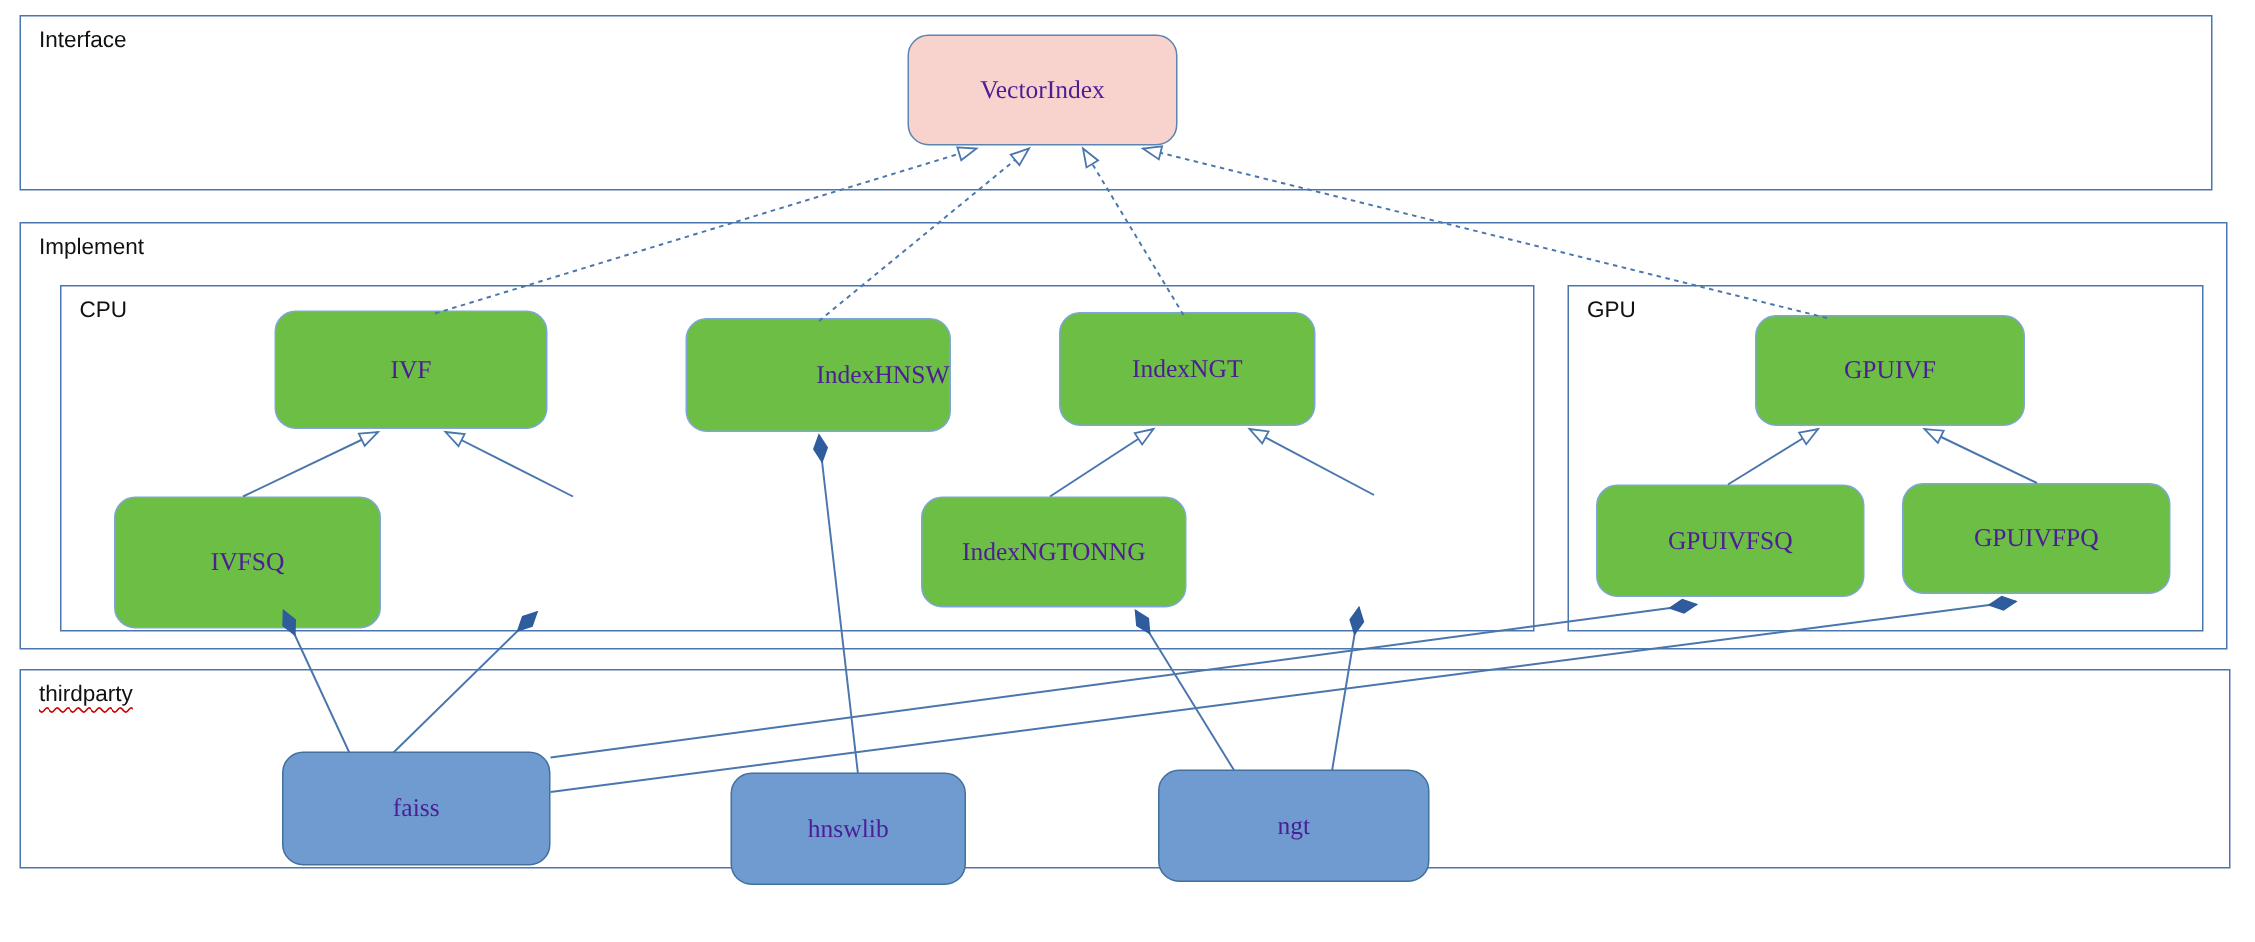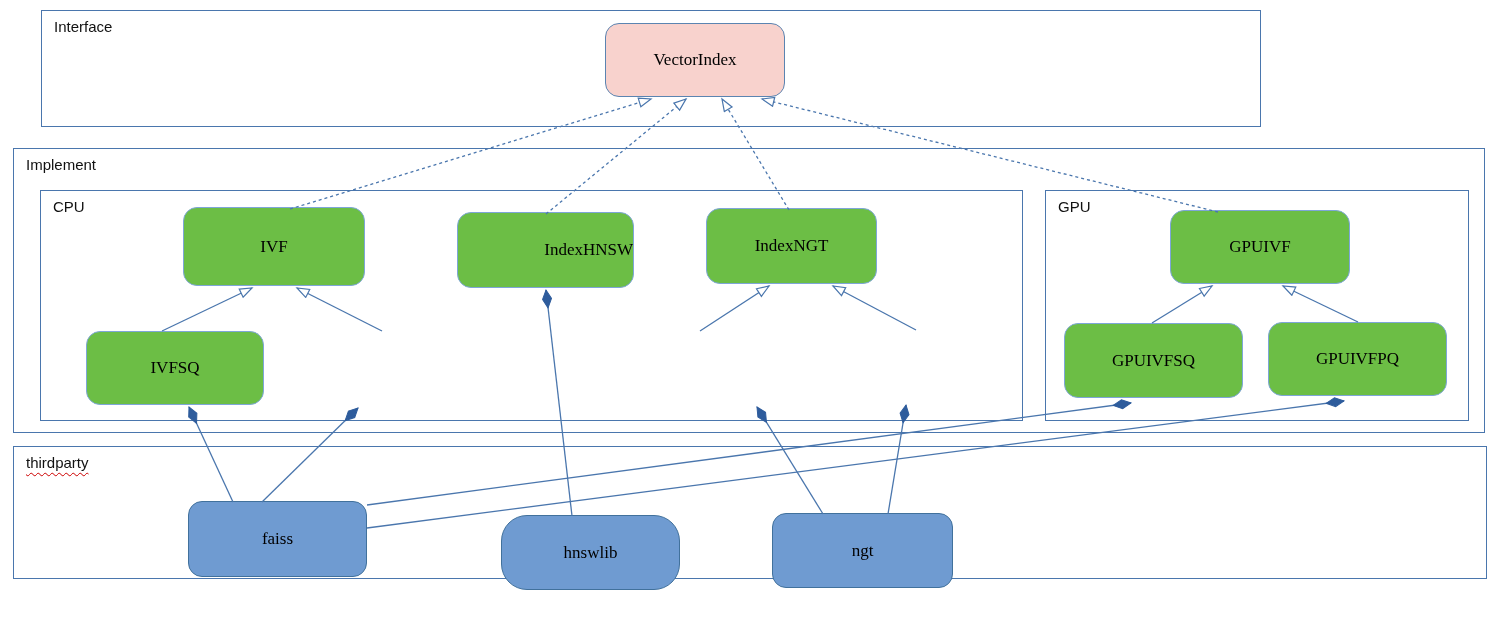--- a/index.html
+++ b/index.html
@@ -14,35 +14,35 @@
     position:absolute;top:7px;left:12px;font-size:15px;color:#111;
     font-family:"Liberation Sans",sans-serif;white-space:nowrap;
   }
   .squiggle{
     text-decoration-line:underline;text-decoration-style:wavy;
     text-decoration-color:#cc0000;text-decoration-thickness:1px;text-underline-offset:4px;
   }
   .node{
     position:absolute;display:flex;align-items:center;justify-content:center;
     border-radius:14px;box-sizing:border-box;
-    font-family:"Liberation Serif",serif;font-size:17px;color:#000000;
+    font-family:"Liberation Serif",serif;font-size:17px;color:#4c1d95;
   }
   .node-green{background:#6cbe45;border:1.5px solid #7ea6d8;}
   .node-blue{background:#6f9bd1;border:1.5px solid #41719c;}
   .node-pink{background:#f8d2cd;border:1.5px solid #5b84b1;}
   .overlay{
     position:absolute;left:0;top:0;width:1503px;height:628px;pointer-events:none;
   }
 </style>
 </head>
 <body>
 
 <div class="canvas">
 
-  <div class="container-box" style="left:13px;top:10px;width:1220px;height:117px;margin-left:28px;">
+  <div class="container-box" style="left:13px;top:10px;width:1462px;height:117px;">
     <span class="container-label">Interface</span>
   </div>
 
   <div class="container-box" style="left:13px;top:148px;width:1472px;height:285px;">
     <span class="container-label">Implement</span>
   </div>
 
   <div class="container-box" style="left:40px;top:190px;width:983px;height:231px;">
     <span class="container-label">CPU</span>
   </div>
@@ -64,44 +64,47 @@
   </div>
 
   <div class="node node-green" style="left:457px;top:212px;width:177px;height:76px;justify-content:flex-end;">
     <span>IndexHNSW</span>
   </div>
 
   <div class="node node-green" style="left:706px;top:208px;width:171px;height:76px;">
     <span>IndexNGT</span>
   </div>
 
-  <div class="node node-green" style="left:86px;top:331px;width:178px;height:74px;">
+  <div class="node node-green" style="left:76px;top:331px;width:178px;height:88px;">
     <span>IVFSQ</span>
   </div>
 
 
+  <div class="node node-green" style="left:614px;top:331px;width:177px;height:74px;">
+    <span>IndexNGTONNG</span>
+  </div>
 
 
   <div class="node node-green" style="left:1170px;top:210px;width:180px;height:74px;">
     <span>GPUIVF</span>
   </div>
 
   <div class="node node-green" style="left:1064px;top:323px;width:179px;height:75px;">
     <span>GPUIVFSQ</span>
   </div>
 
   <div class="node node-green" style="left:1268px;top:322px;width:179px;height:74px;">
     <span>GPUIVFPQ</span>
   </div>
 
   <div class="node node-blue" style="left:188px;top:501px;width:179px;height:76px;">
     <span>faiss</span>
   </div>
 
-  <div class="node node-blue" style="left:501px;top:515px;width:179px;height:75px;border-radius:26px;">
+  <div class="node node-blue" style="left:487px;top:515px;width:157px;height:75px;">
     <span>hnswlib</span>
   </div>
 
   <div class="node node-blue" style="left:772px;top:513px;width:181px;height:75px;">
     <span>ngt</span>
   </div>
 
   <svg class="overlay" viewBox="0 0 1503 628">
     <defs>
       <marker id="tri" markerWidth="15" markerHeight="12" refX="13" refY="5.5" orient="auto" markerUnits="userSpaceOnUse">

